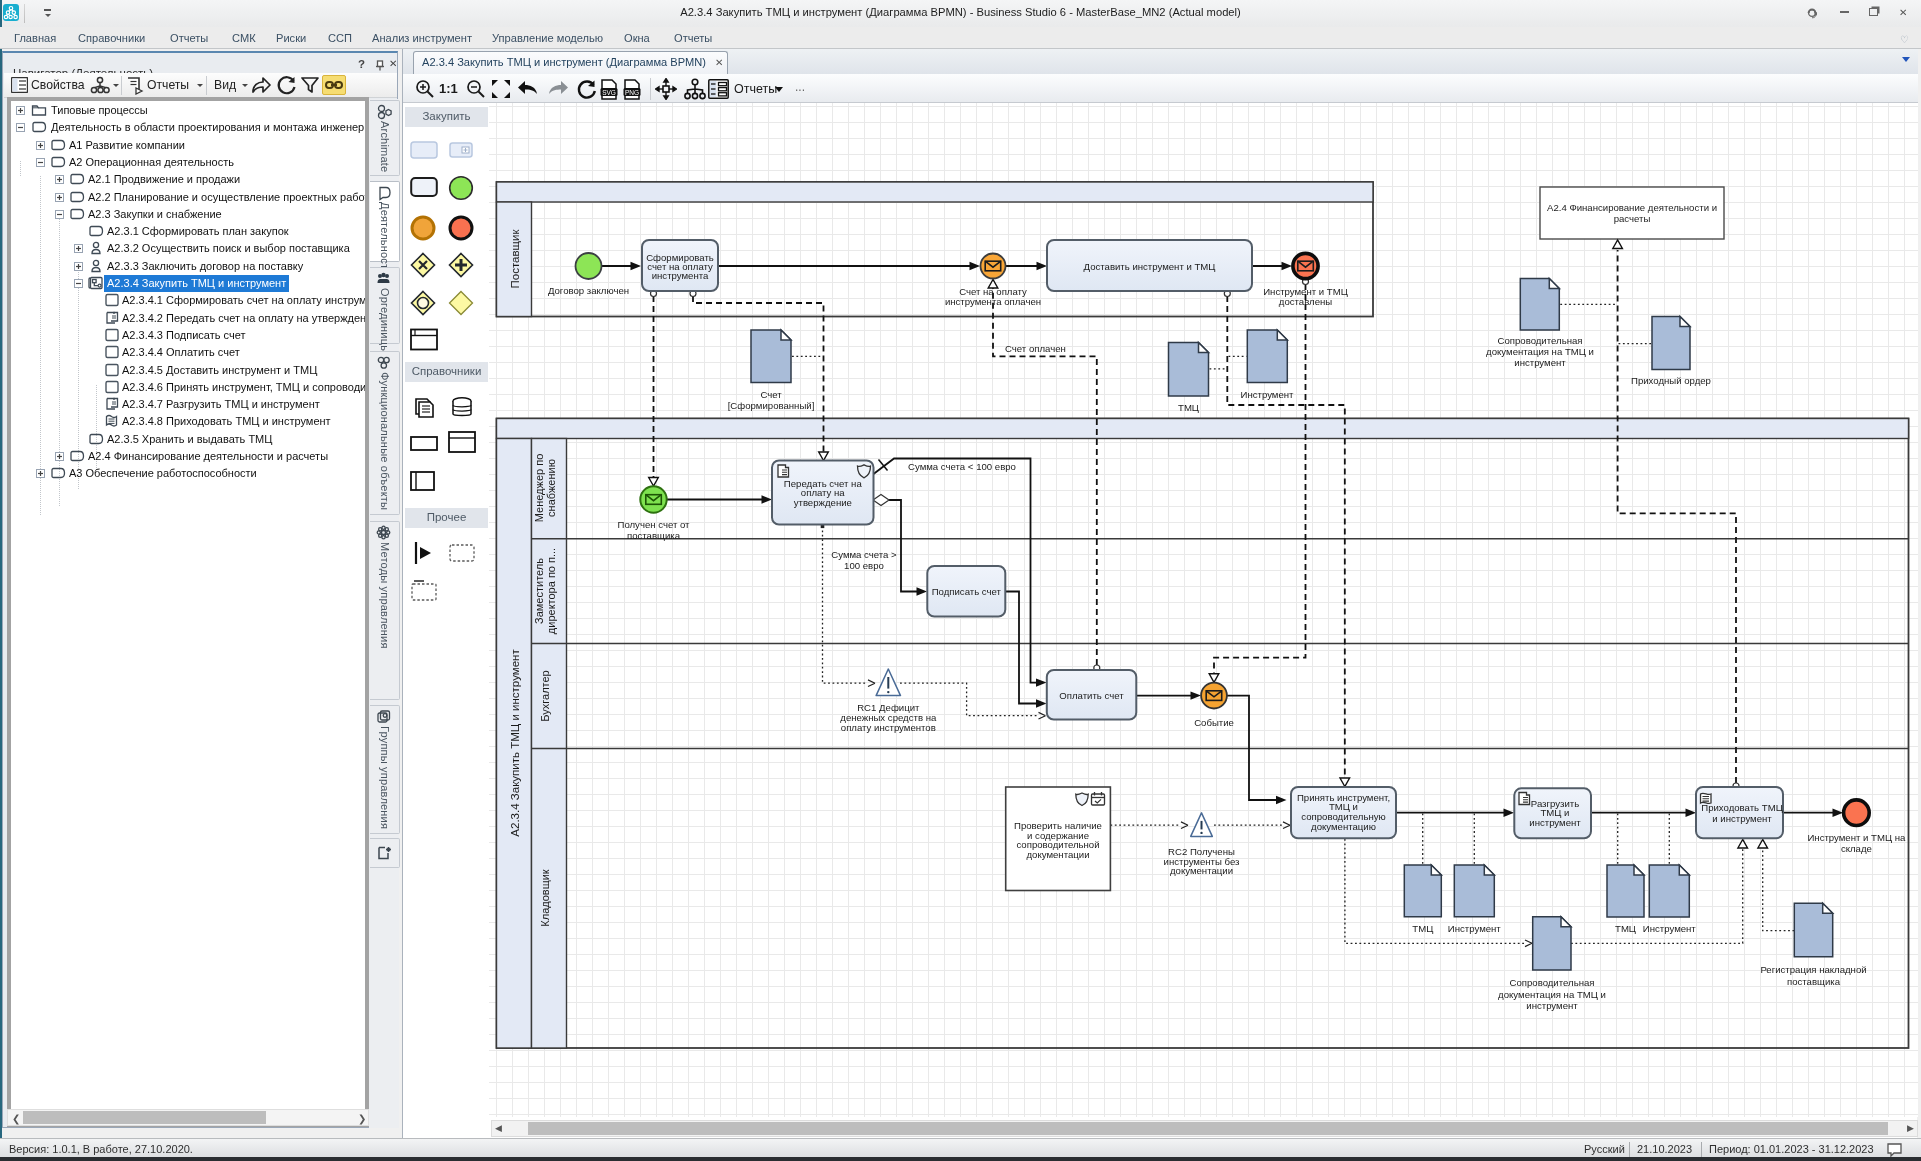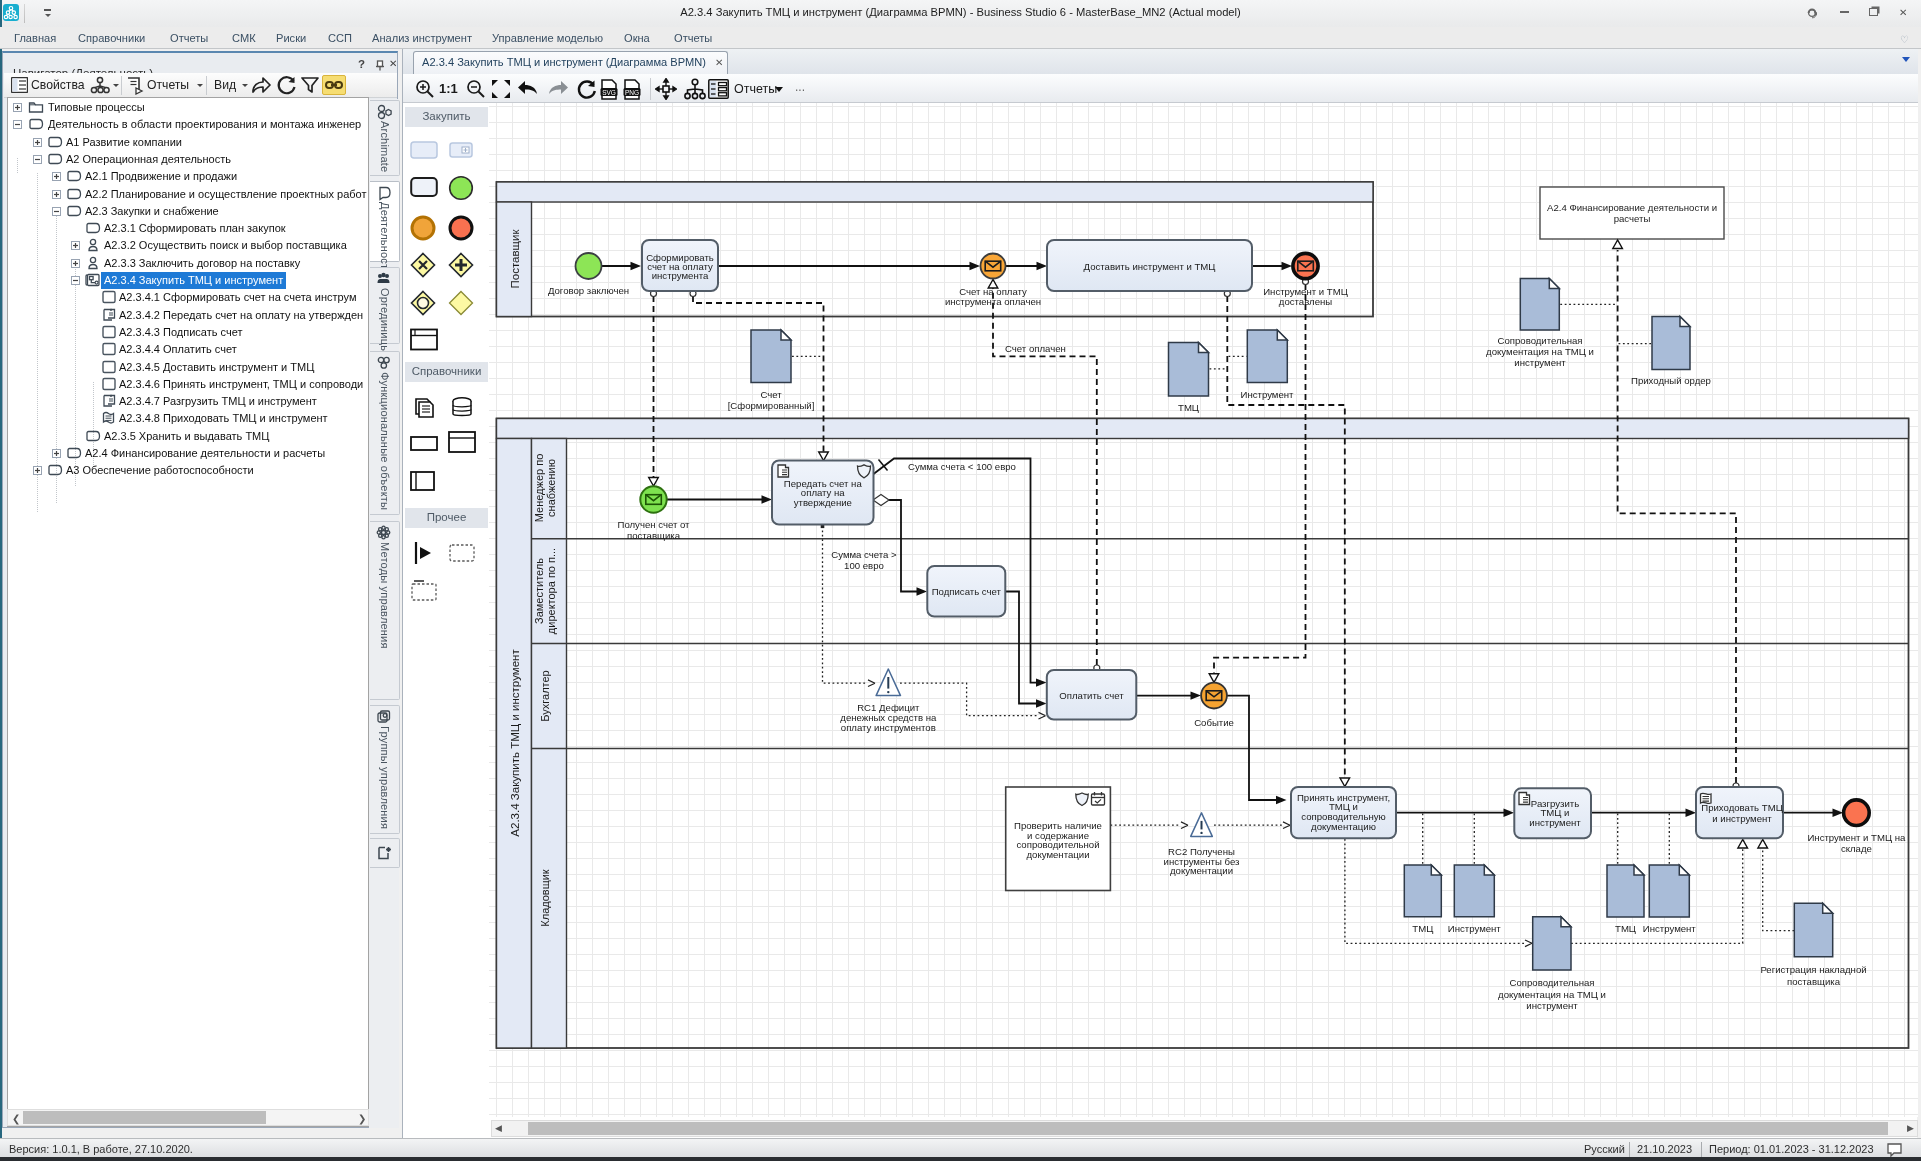--- a/index.html
+++ b/index.html
@@ -4,21 +4,21 @@
 html,body{width:1921px;height:1161px;overflow:hidden;font-family:"Liberation Sans",sans-serif;background:#f0f0f0;position:relative}
 .abs{position:absolute}
 #titlebar{left:0;top:0;width:1921px;height:27px;background:linear-gradient(#f4f5f6,#e9eaeb);border-bottom:0}
 #titletext{left:0;top:6px;width:1921px;text-align:center;font-size:11.2px;color:#1c1c1c}
 #menubar{left:0;top:27px;width:1921px;height:22px;background:#ececec;border-bottom:1px solid #c3c6c9}
 .mi{position:absolute;top:5px;font-size:11.1px;color:#3a4f63}
 #leftedge{left:0;top:0;width:2px;height:1161px;background:#27677e}
 #navpanel{left:2px;top:51px;width:396px;height:1077px;background:#e9ecf0;border:1px solid #9aa7b8;border-top:2px solid #5a87b0}
 #navhead{left:10px;top:14px;font-size:11.5px;color:#2b2b2b}
 #navtool{left:1px;top:20px;width:393px;height:25px;background:linear-gradient(#fdfdfd,#ececec);border-bottom:1px solid #d0d3d6}
-#tree{left:4px;top:44px;width:362px;height:1030px;background:#fff;border:1px solid #a3a3a3;overflow:hidden;position:absolute}
+#tree{left:4px;top:44px;width:362px;height:1030px;background:#fff;border:4px solid #a3a3a3;overflow:hidden;position:absolute}
 .trow{position:absolute;height:17px;font-size:11px;color:#111;white-space:nowrap}
 .tsel{background:#1e7ad6;color:#fff;padding:0 3px}
 #vtabs{left:369px;top:99px;width:30px;height:1029px;background:#eceef1}
 .vtab{position:absolute;left:1px;width:30px;background:#eceef1;border:1px solid #c5cad1;border-left:0;border-radius:0 2px 2px 0}
 .vtab.act{background:#fff;border-color:#b9bfc7}
 .vtxt{position:absolute;left:22px;transform:rotate(90deg);transform-origin:0 0;white-space:nowrap;font-size:11px;color:#4a5560;letter-spacing:.2px}
 #rightpanel{left:402px;top:49px;width:1515px;height:1089px;background:#fff;border-left:1px solid #aab2bc}
 #tabbar{left:0;top:0;width:1515px;height:25px;background:linear-gradient(#eef1f4,#dfe4ea)}
 #dtab{left:10px;top:2px;width:315px;height:23px;background:linear-gradient(#fbfcfd,#eef1f5);border:1px solid #98a2ae;border-bottom:0;border-radius:3px 3px 0 0;font-size:11.1px;color:#24435f;padding:4px 0 0 8px}
 #dtoolbar{left:0;top:25px;width:1515px;height:29px;background:linear-gradient(#fcfdfe,#e8ebef);border-bottom:1px solid #c6cad0}
@@ -286,21 +286,21 @@
           </svg>
         </span>
         <span class="tsel" style="position:absolute;left:93px;top:0;height:17px;line-height:17px">А2.3.4 Закупить ТМЦ и инструмент</span>
       </div>
       <div class="trow" style="left:0;top:191.3px;width:356px">
         <span style="position:absolute;left:93px;top:0">
           <svg width="16" height="16" viewBox="0 0 16 16" style="position:absolute;top:0px">
             <rect x="2" y="2.5" width="12" height="11" rx="1.5" fill="#fff" stroke="#4a5560" stroke-width="1.4"></rect>
           </svg>
         </span>
-        <span style="position:absolute;left:111px;top:0;height:17px;line-height:17px">А2.3.4.1 Сформировать счет на счета инструм</span>
+        <span style="position:absolute;left:111px;top:0;height:17px;line-height:17px">А2.3.4.1 Сформировать счет на оплату инструм</span>
       </div>
       <div class="trow" style="left:0;top:208.6px;width:356px">
         <span style="position:absolute;left:93px;top:0">
           <svg width="16" height="16" viewBox="0 0 16 16" style="position:absolute;top:0px">
             <path d="M3 2.5 L10 2.5 L10 4 M3 2.5 L3 13 L11 13" fill="none" stroke="#3f4a55" stroke-width="1.3"></path>
             <path d="M9.5 2.5 L13.5 2.5 L13.5 11 L7 11" fill="none" stroke="#3f4a55" stroke-width="1.3"></path>
             <g stroke="#3f4a55" stroke-width="1">
               <line x1="8" y1="6" x2="12" y2="6"></line>
               <line x1="8" y1="8" x2="12" y2="8"></line>
             </g>

